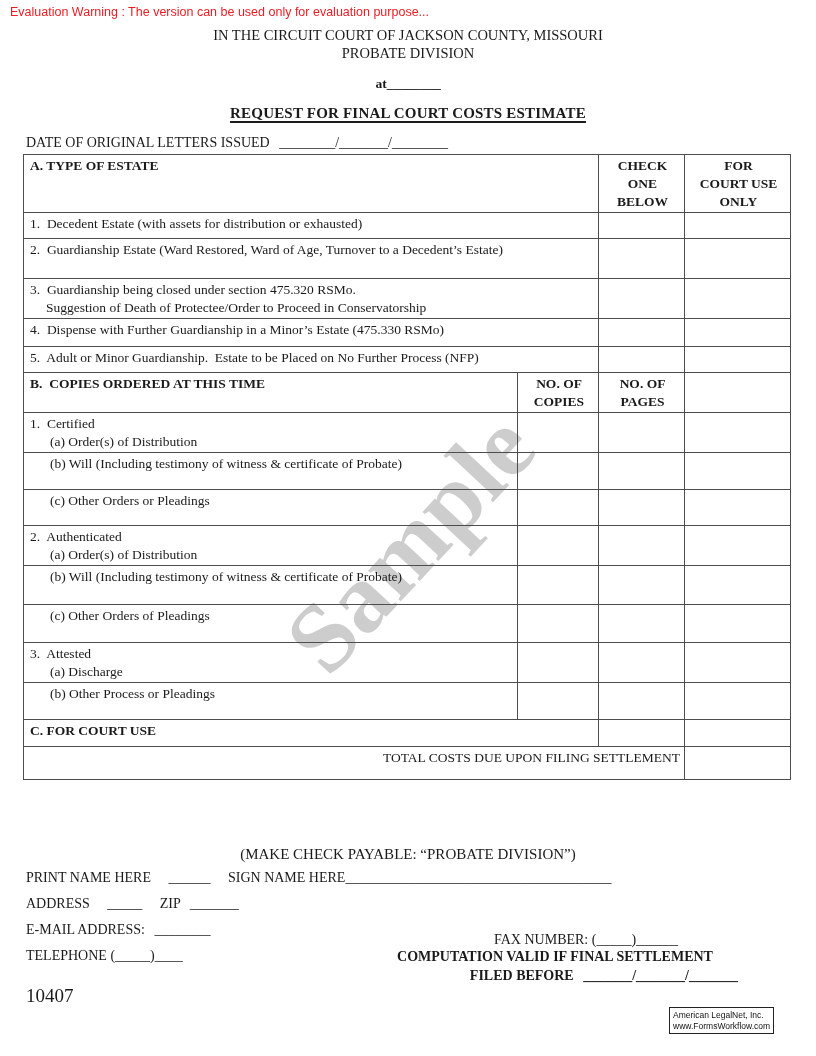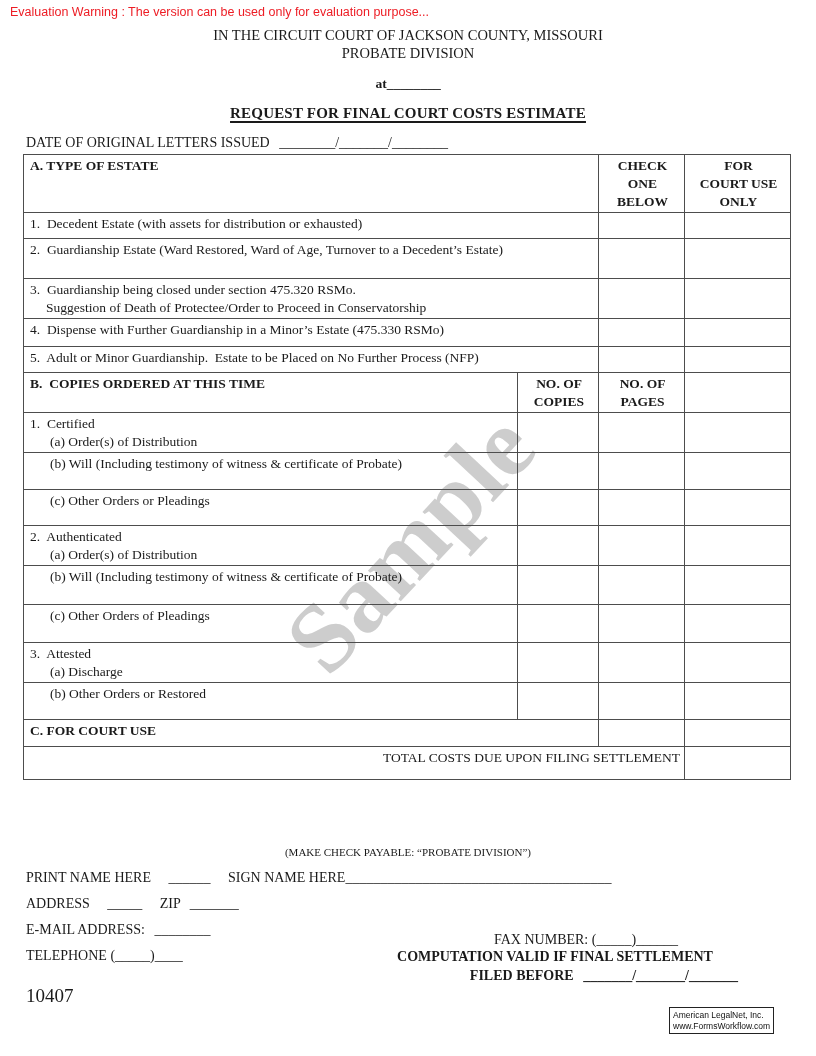--- a/index.html
+++ b/index.html
@@ -37,21 +37,21 @@
   table.costs td{
     border:1.6px solid #4d4d4d;vertical-align:top;
     padding:2px 4px 1px 6px;font-size:13.5px;line-height:18px;
   }
   td.sec-title{font-weight:bold;font-size:14px;}
   td.colhead{font-weight:bold;font-size:14px;text-align:center;white-space:pre-line;line-height:19px;padding-top:3px;}
   .indent{padding-left:20px;}
   .indent16{padding-left:16px;}
   td.total-cell{text-align:right;padding-right:22px;font-size:14.5px;vertical-align:middle;}
   .foot-abs{position:absolute;font-size:14px;white-space:nowrap;z-index:1;}
-  .make-check{top:846px;left:0;width:816px;text-align:center;font-size:11px;}
+  .make-check{top:846px;left:0;width:816px;text-align:center;font-size:15px;}
   .comp-block{top:947px;left:372px;width:366px;font-weight:bold;font-size:14px;line-height:19px;white-space:nowrap;}
   .comp-l1{text-align:center;}
   .comp-l2{text-align:right;}
   .form-number{top:985px;left:26px;font-size:19px;}
   .legalnet{
     position:absolute;top:1007px;left:669px;border:1.5px solid #222;
     font-family:"Liberation Sans",sans-serif;font-size:8.5px;line-height:10.5px;
     padding:2px 3px;color:#111;z-index:2;background:#fff;
   }
 </style>
@@ -192,21 +192,21 @@
         <td>
           <div>3.&nbsp; Attested</div>
           <div class="indent">(a) Discharge</div>
         </td>
         <td></td>
         <td></td>
         <td></td>
       </tr>
       <tr style="height:37px">
         <td>
-              <div class="indent">(b) Other Orders or Restored</div>
+              <div class="indent">(b) Other Process or Pleadings</div>
             </td>
         <td></td>
         <td></td>
         <td></td>
       </tr>
 
       <tr style="height:27px">
         <td colspan="2" class="sec-title">C. FOR COURT USE</td>
         <td></td>
         <td></td>

